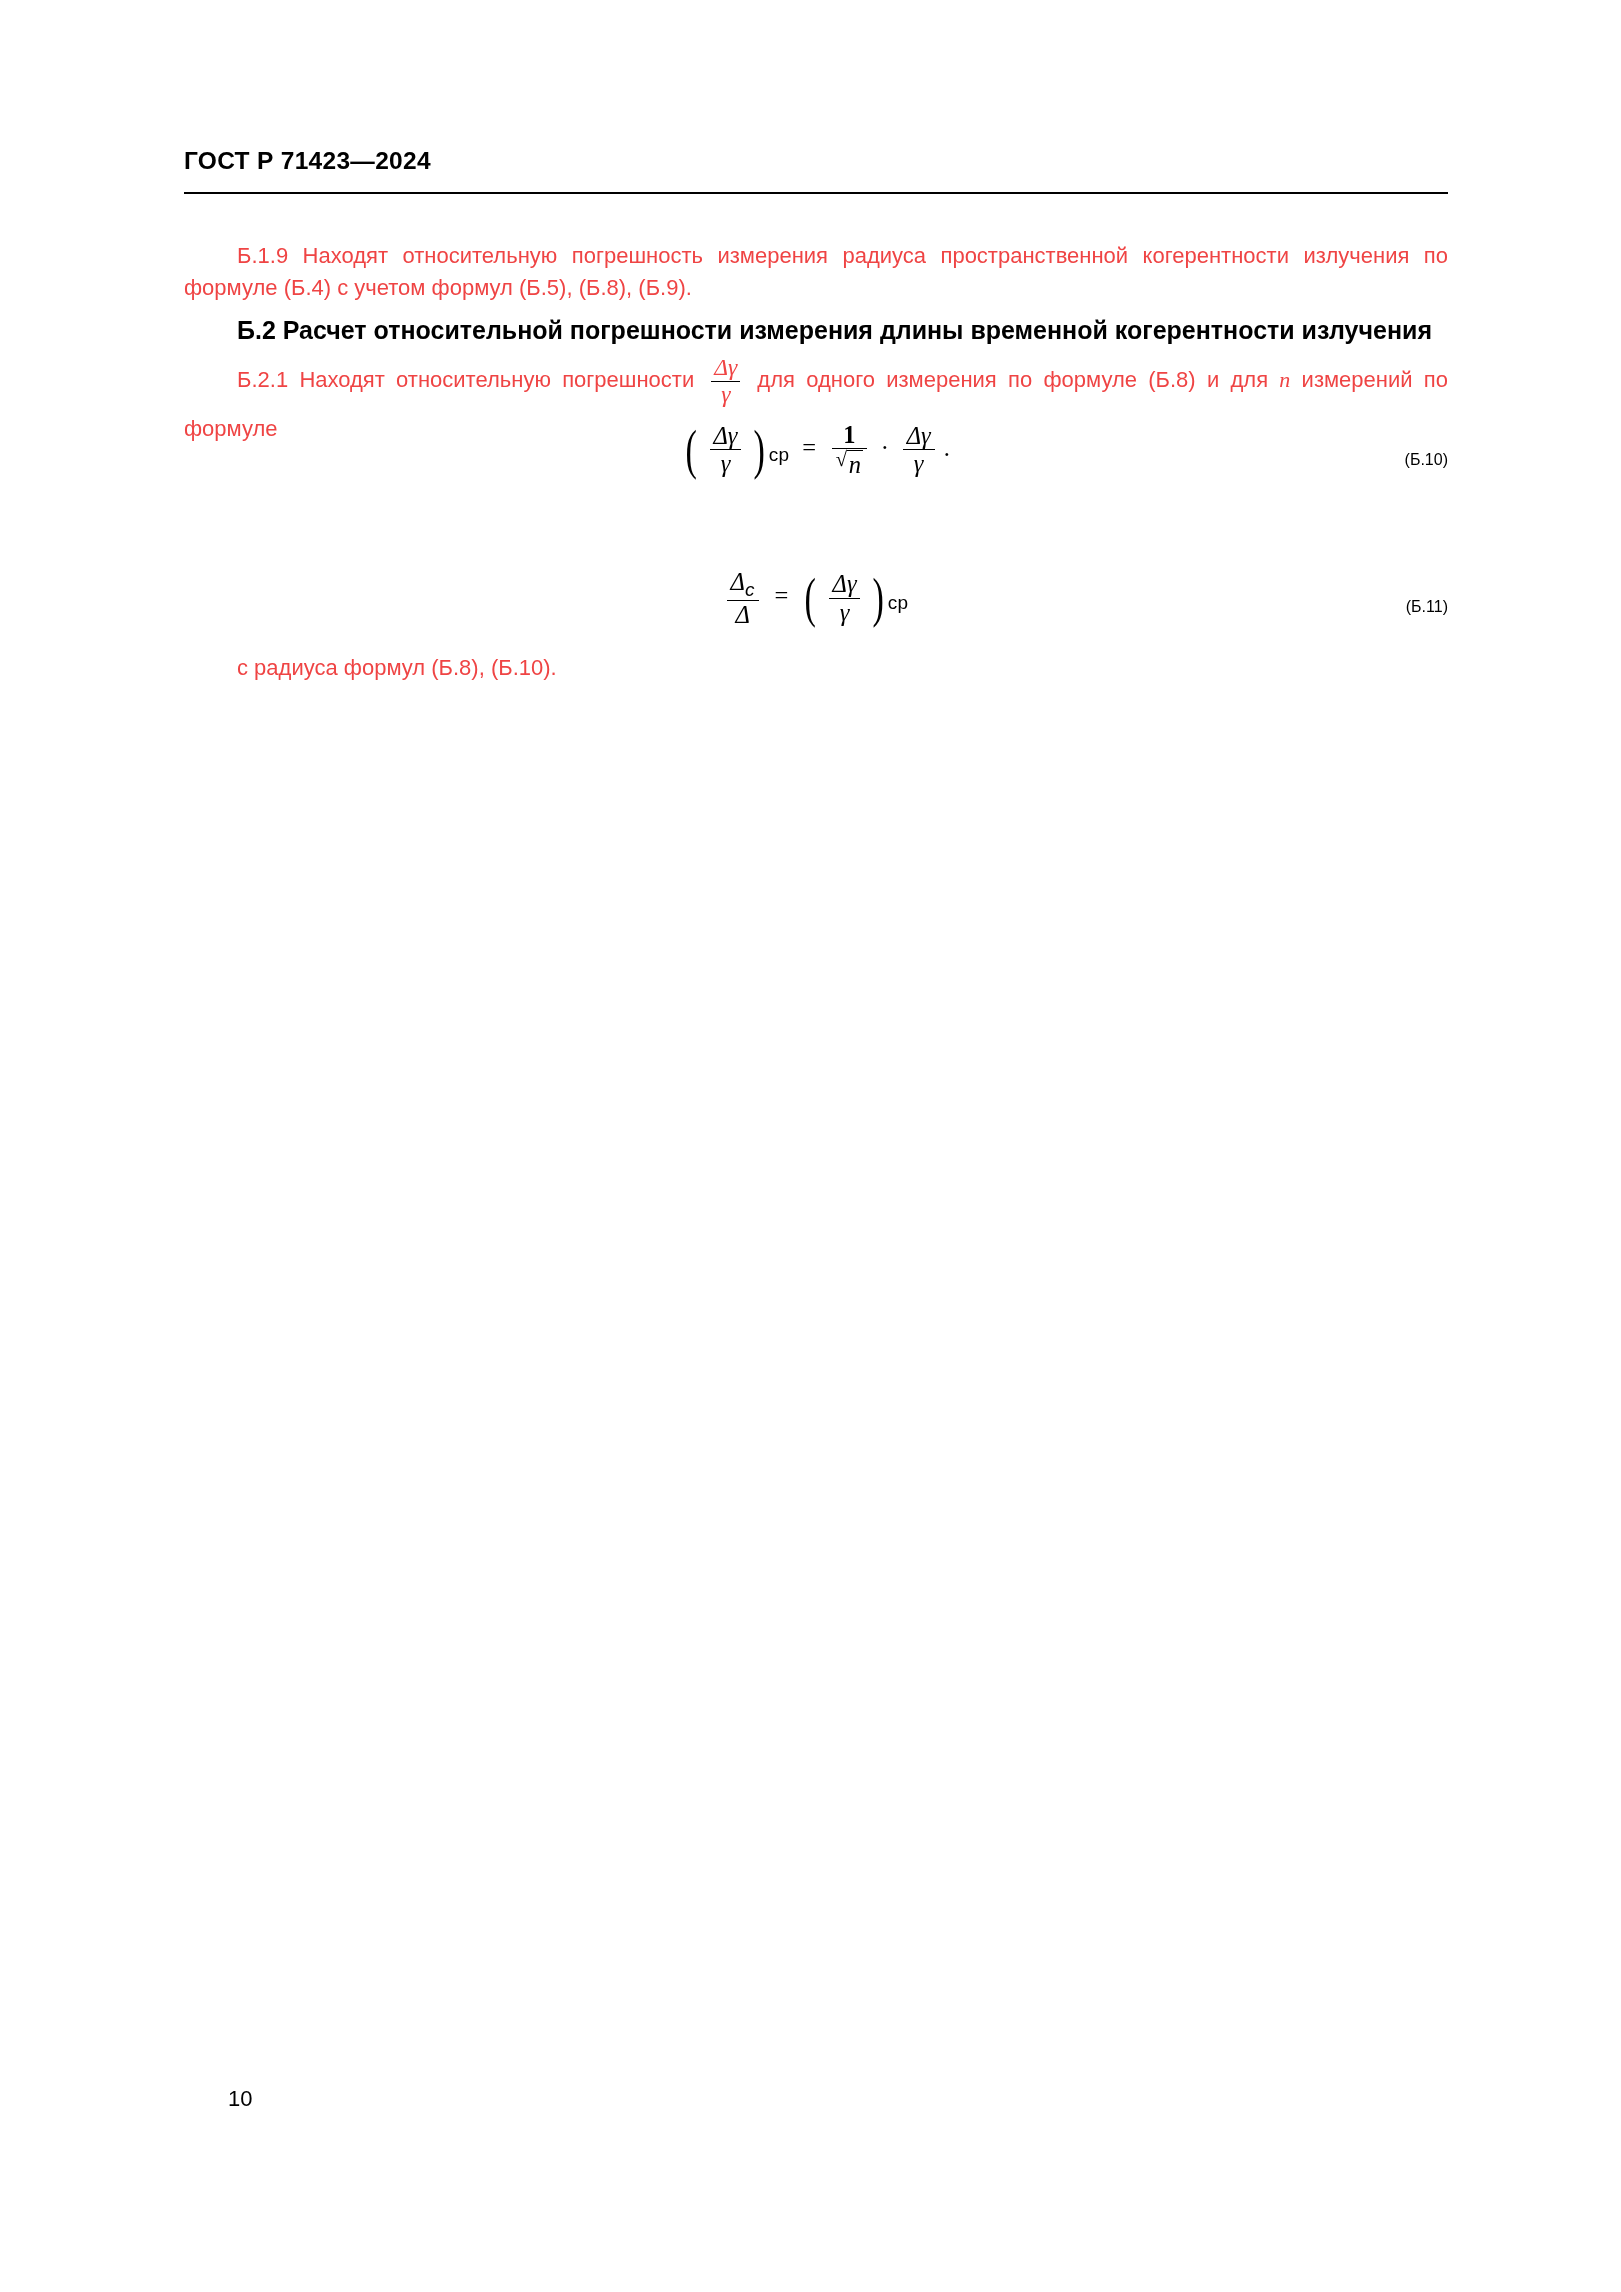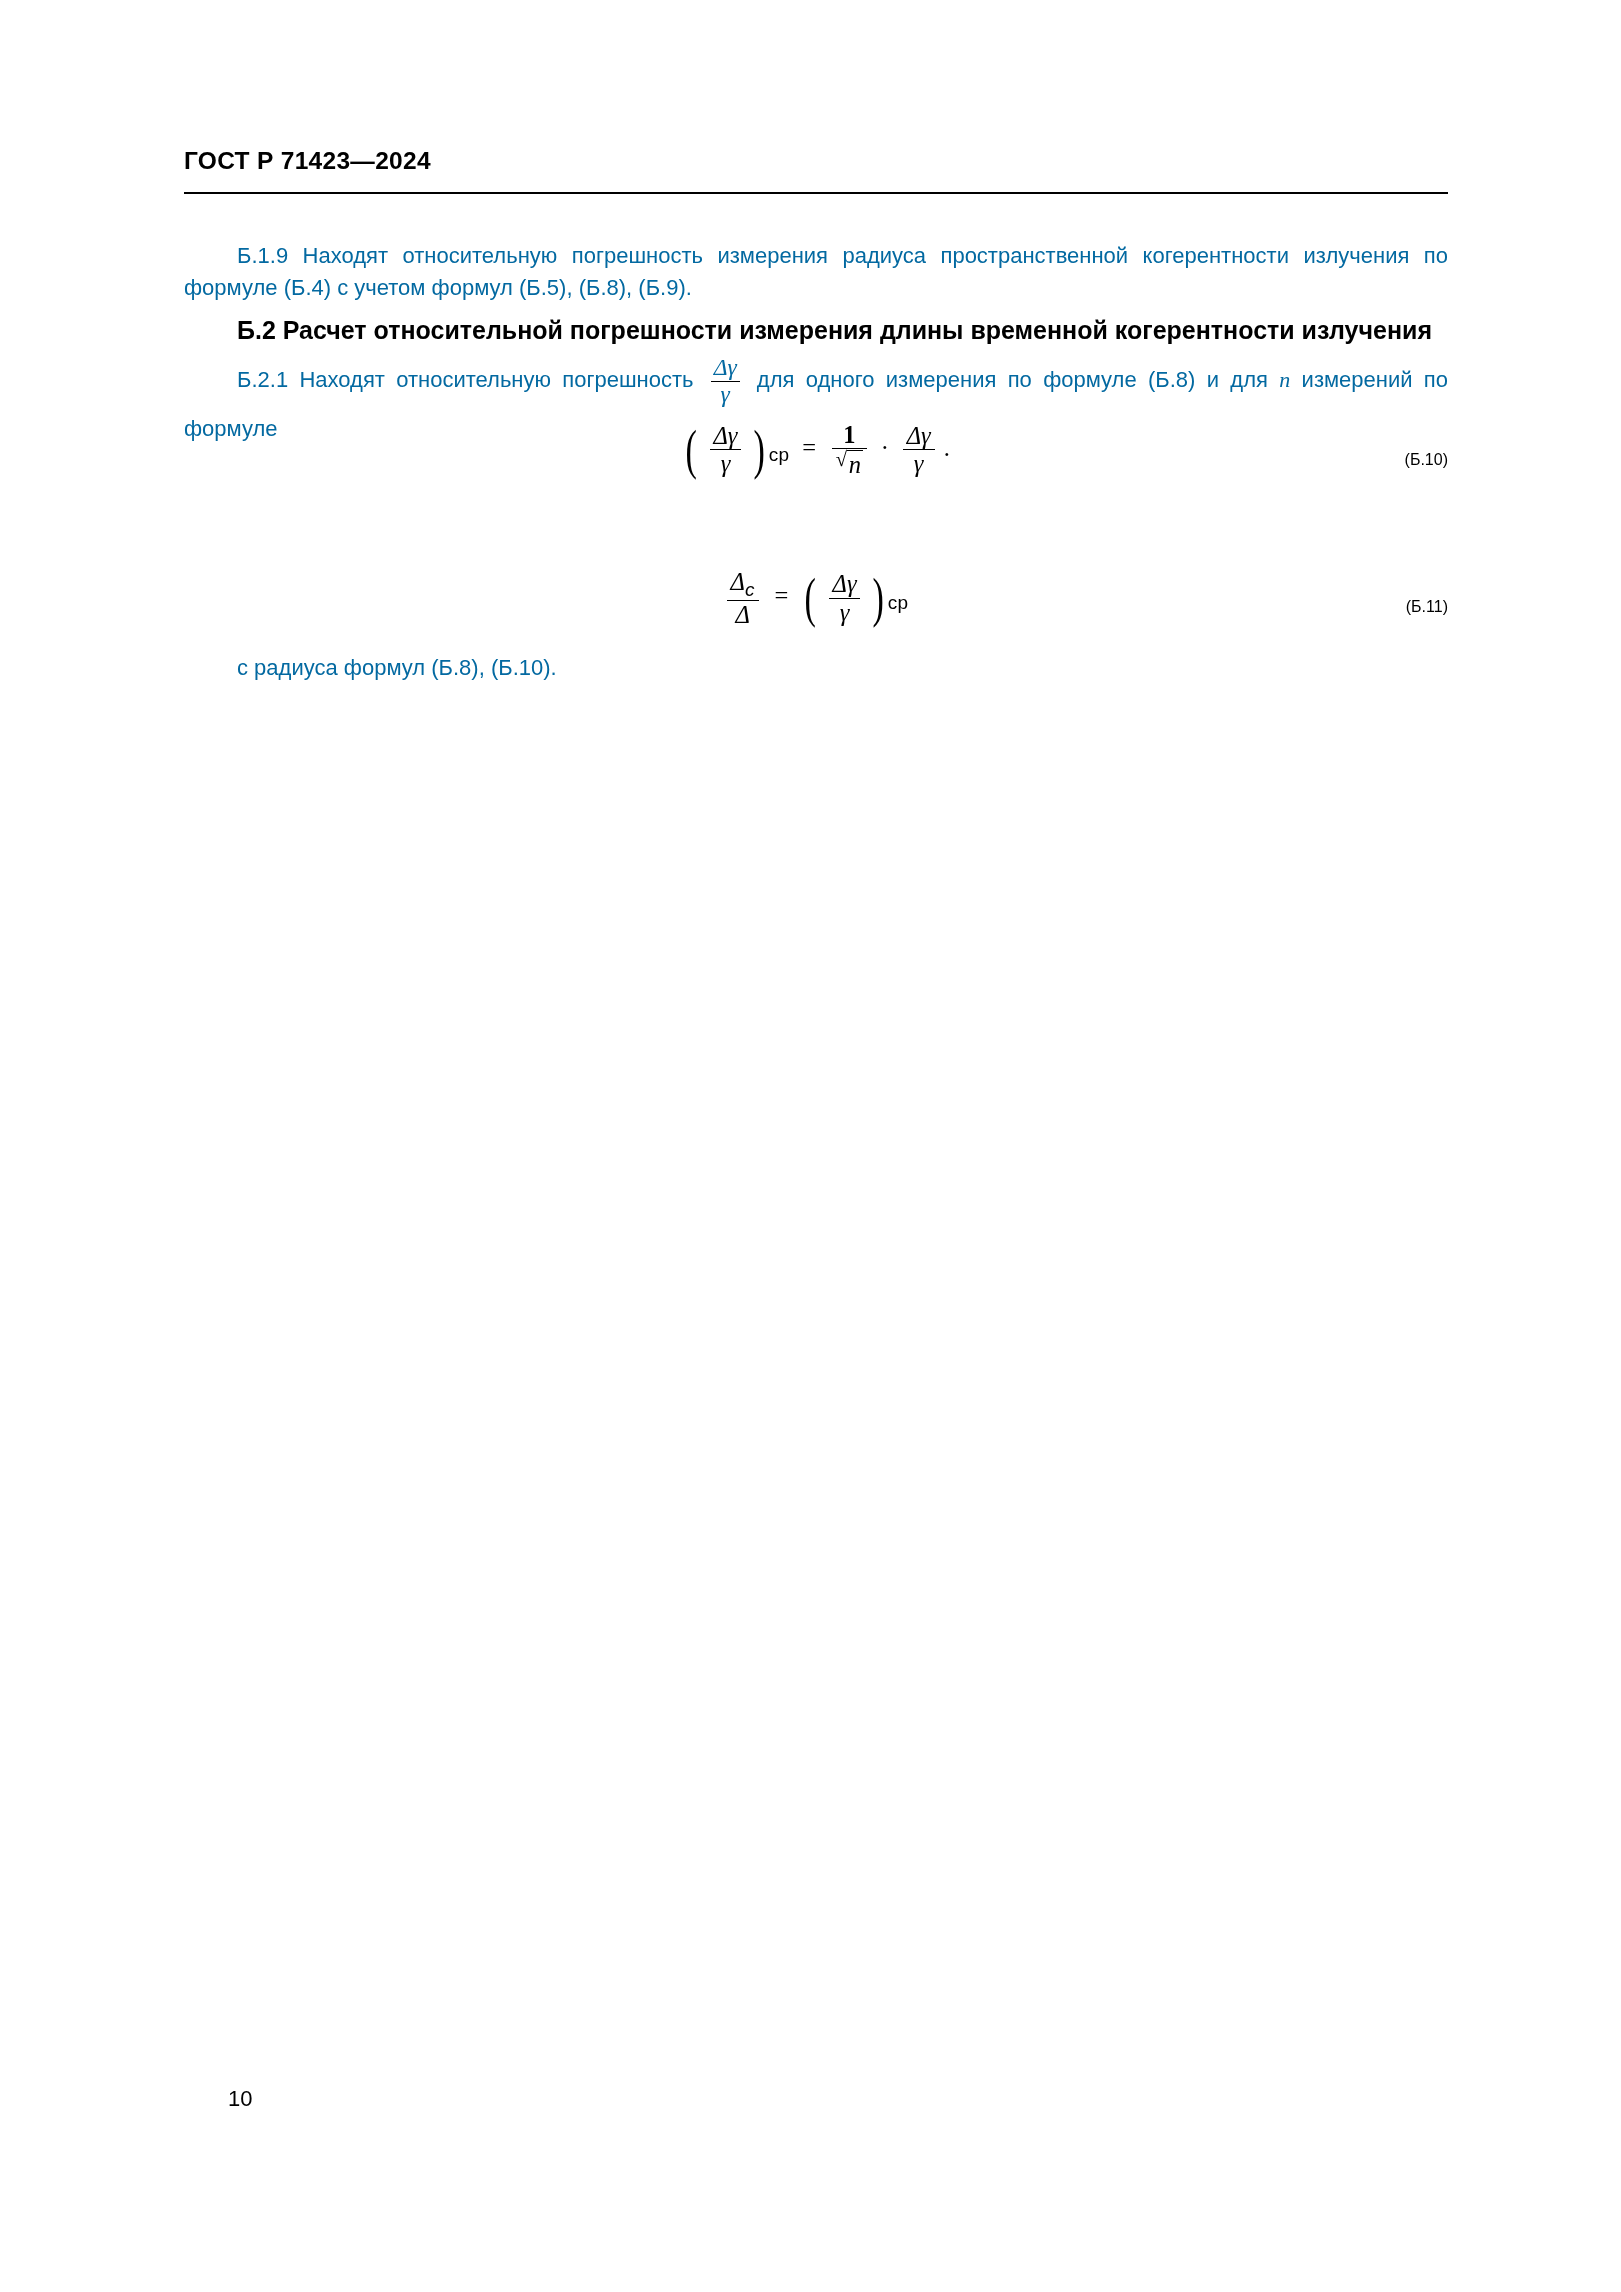--- a/index.html
+++ b/index.html
@@ -33,21 +33,21 @@
     top: 147px;
     font-size: 24.5px;
     font-weight: bold;
     letter-spacing: 0.3px;
   }
   .para {
     position: absolute;
     font-size: 22px;
     line-height: 32px;
     text-align: justify;
-    color: #0369a1;
+    color: #ef4444;
   }
   .para .indent {
     display: inline-block;
     width: 53px;
   }
   .section-title {
     position: absolute;
     font-size: 25px;
     line-height: 32px;
     font-weight: bold;
@@ -169,21 +169,21 @@
 
   <div class="para" style="left:184px; top:240px; width:1264px;">
     <span class="indent"></span><span>Б.1.9  Находят относительную погрешность измерения радиуса пространственной когерентности излучения по формуле (Б.4) с учетом формул (Б.5), (Б.8), (Б.9).</span>
   </div>
 
   <div class="section-title" style="left:184px; top:314px; width:1264px;">
     <span class="indent"></span><span>Б.2  Расчет относительной погрешности измерения длины временной когерентности излучения</span>
   </div>
 
   <div class="para" style="left:184px; top:355px; width:1264px; line-height:41px;">
-    <span class="indent"></span><span>Б.2.1  Находят относительную погрешность</span>
+    <span class="indent"></span><span>Б.2.1  Находят относительную погрешности</span>
     <span class="inline-frac">
       <span class="num ital">Δγ</span>
       <span class="den ital">γ</span>
     </span>
     <span>для одного измерения по формуле (Б.8) и для</span>
     <span class="ital" style="font-family:'Liberation Serif',serif;">n</span>
     <span>измерений по формуле</span>
   </div>
 
   <div class="formula-block" style="top:421px; height:78px;">

